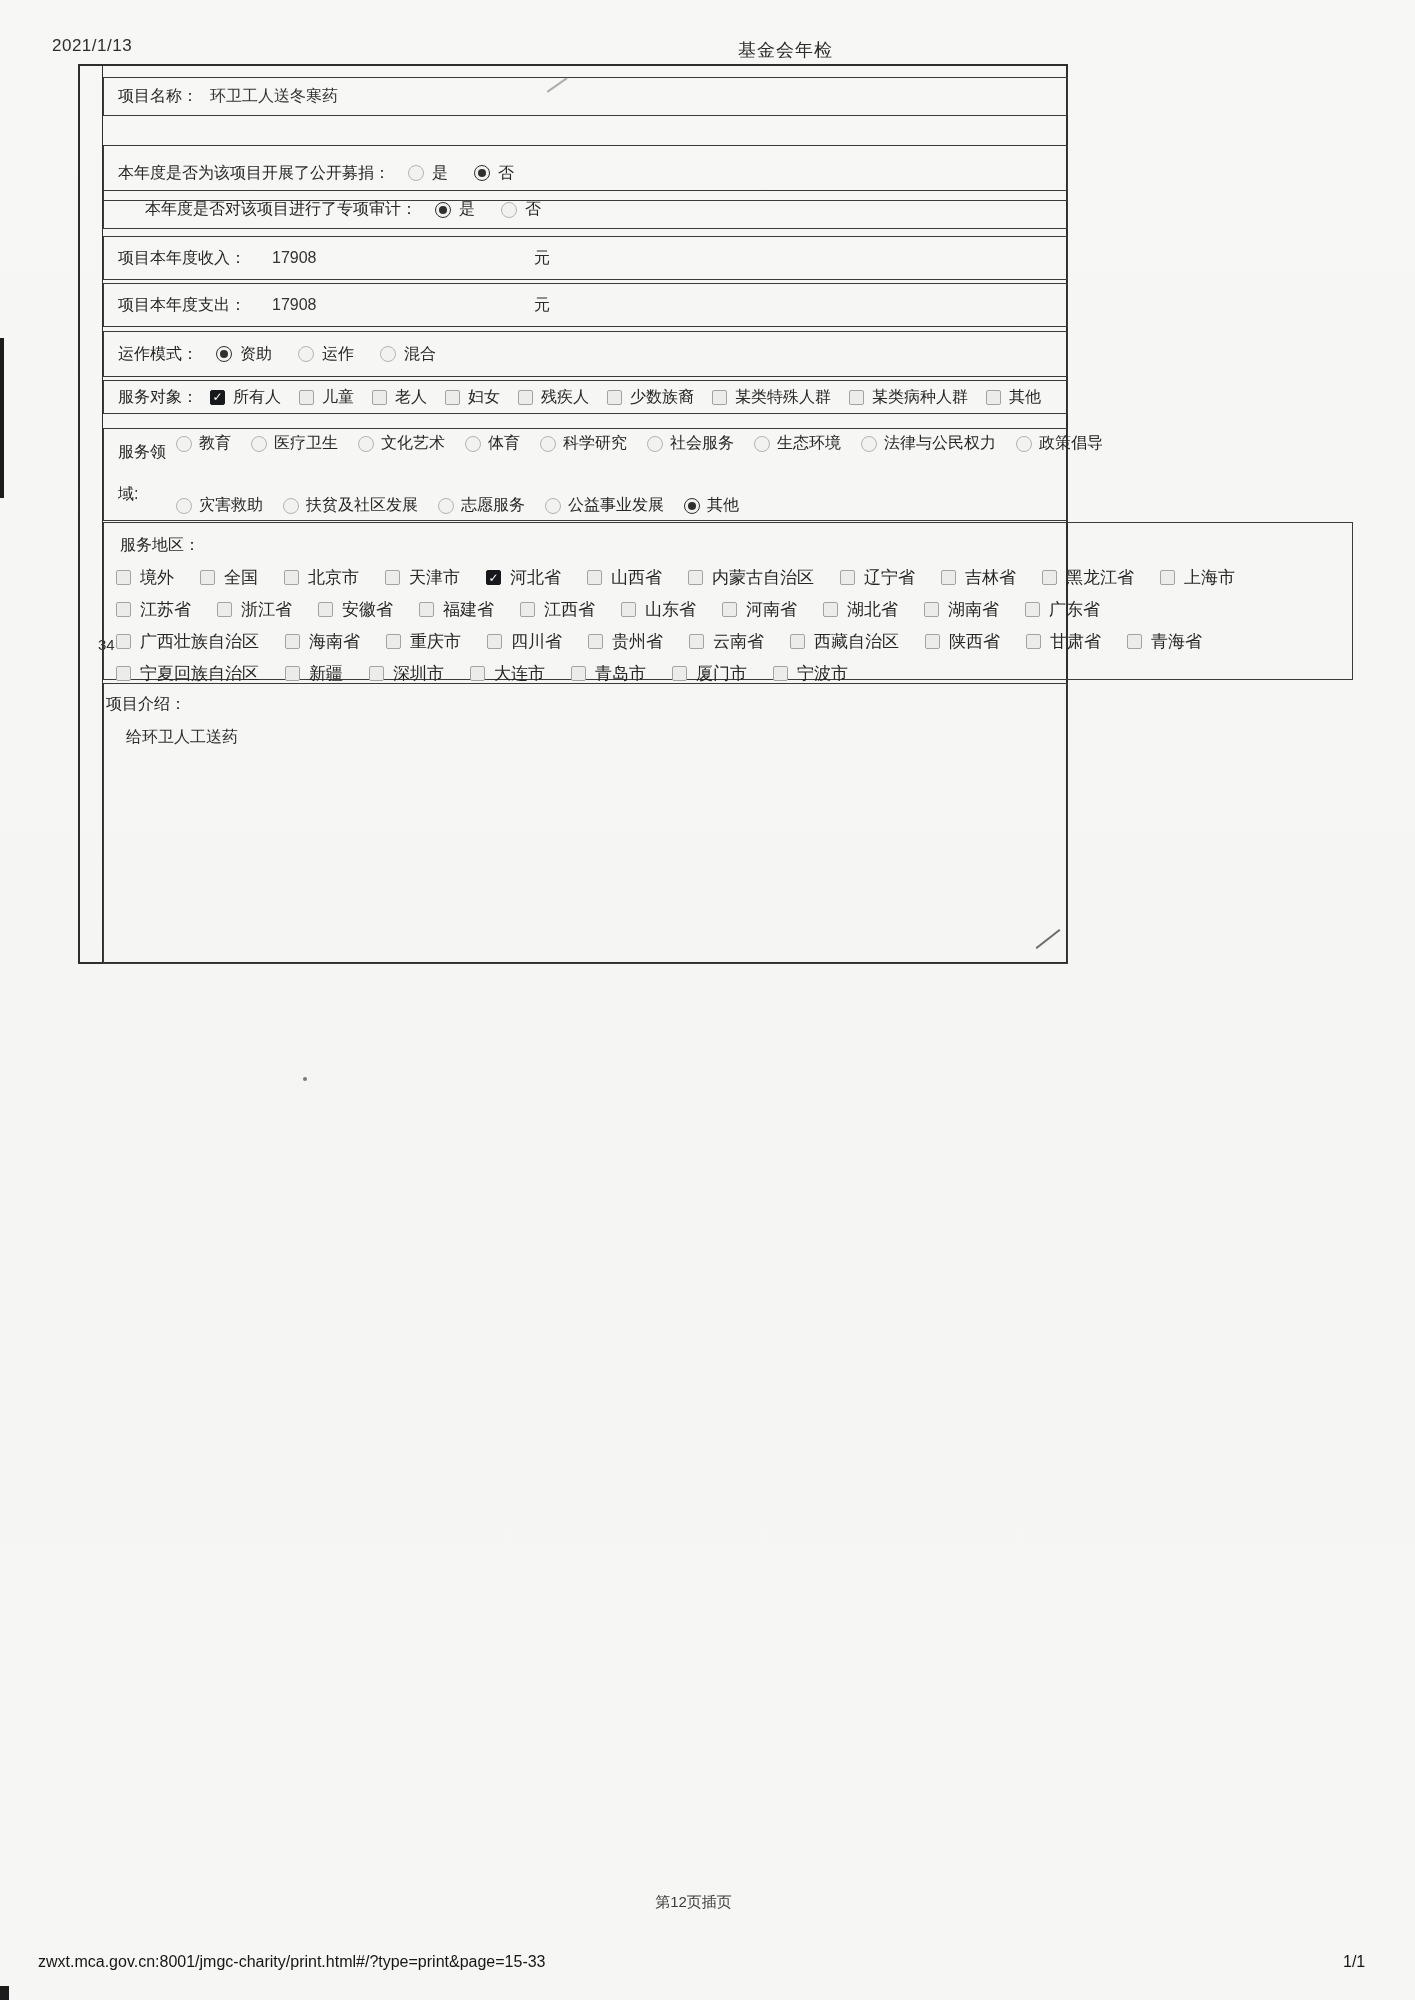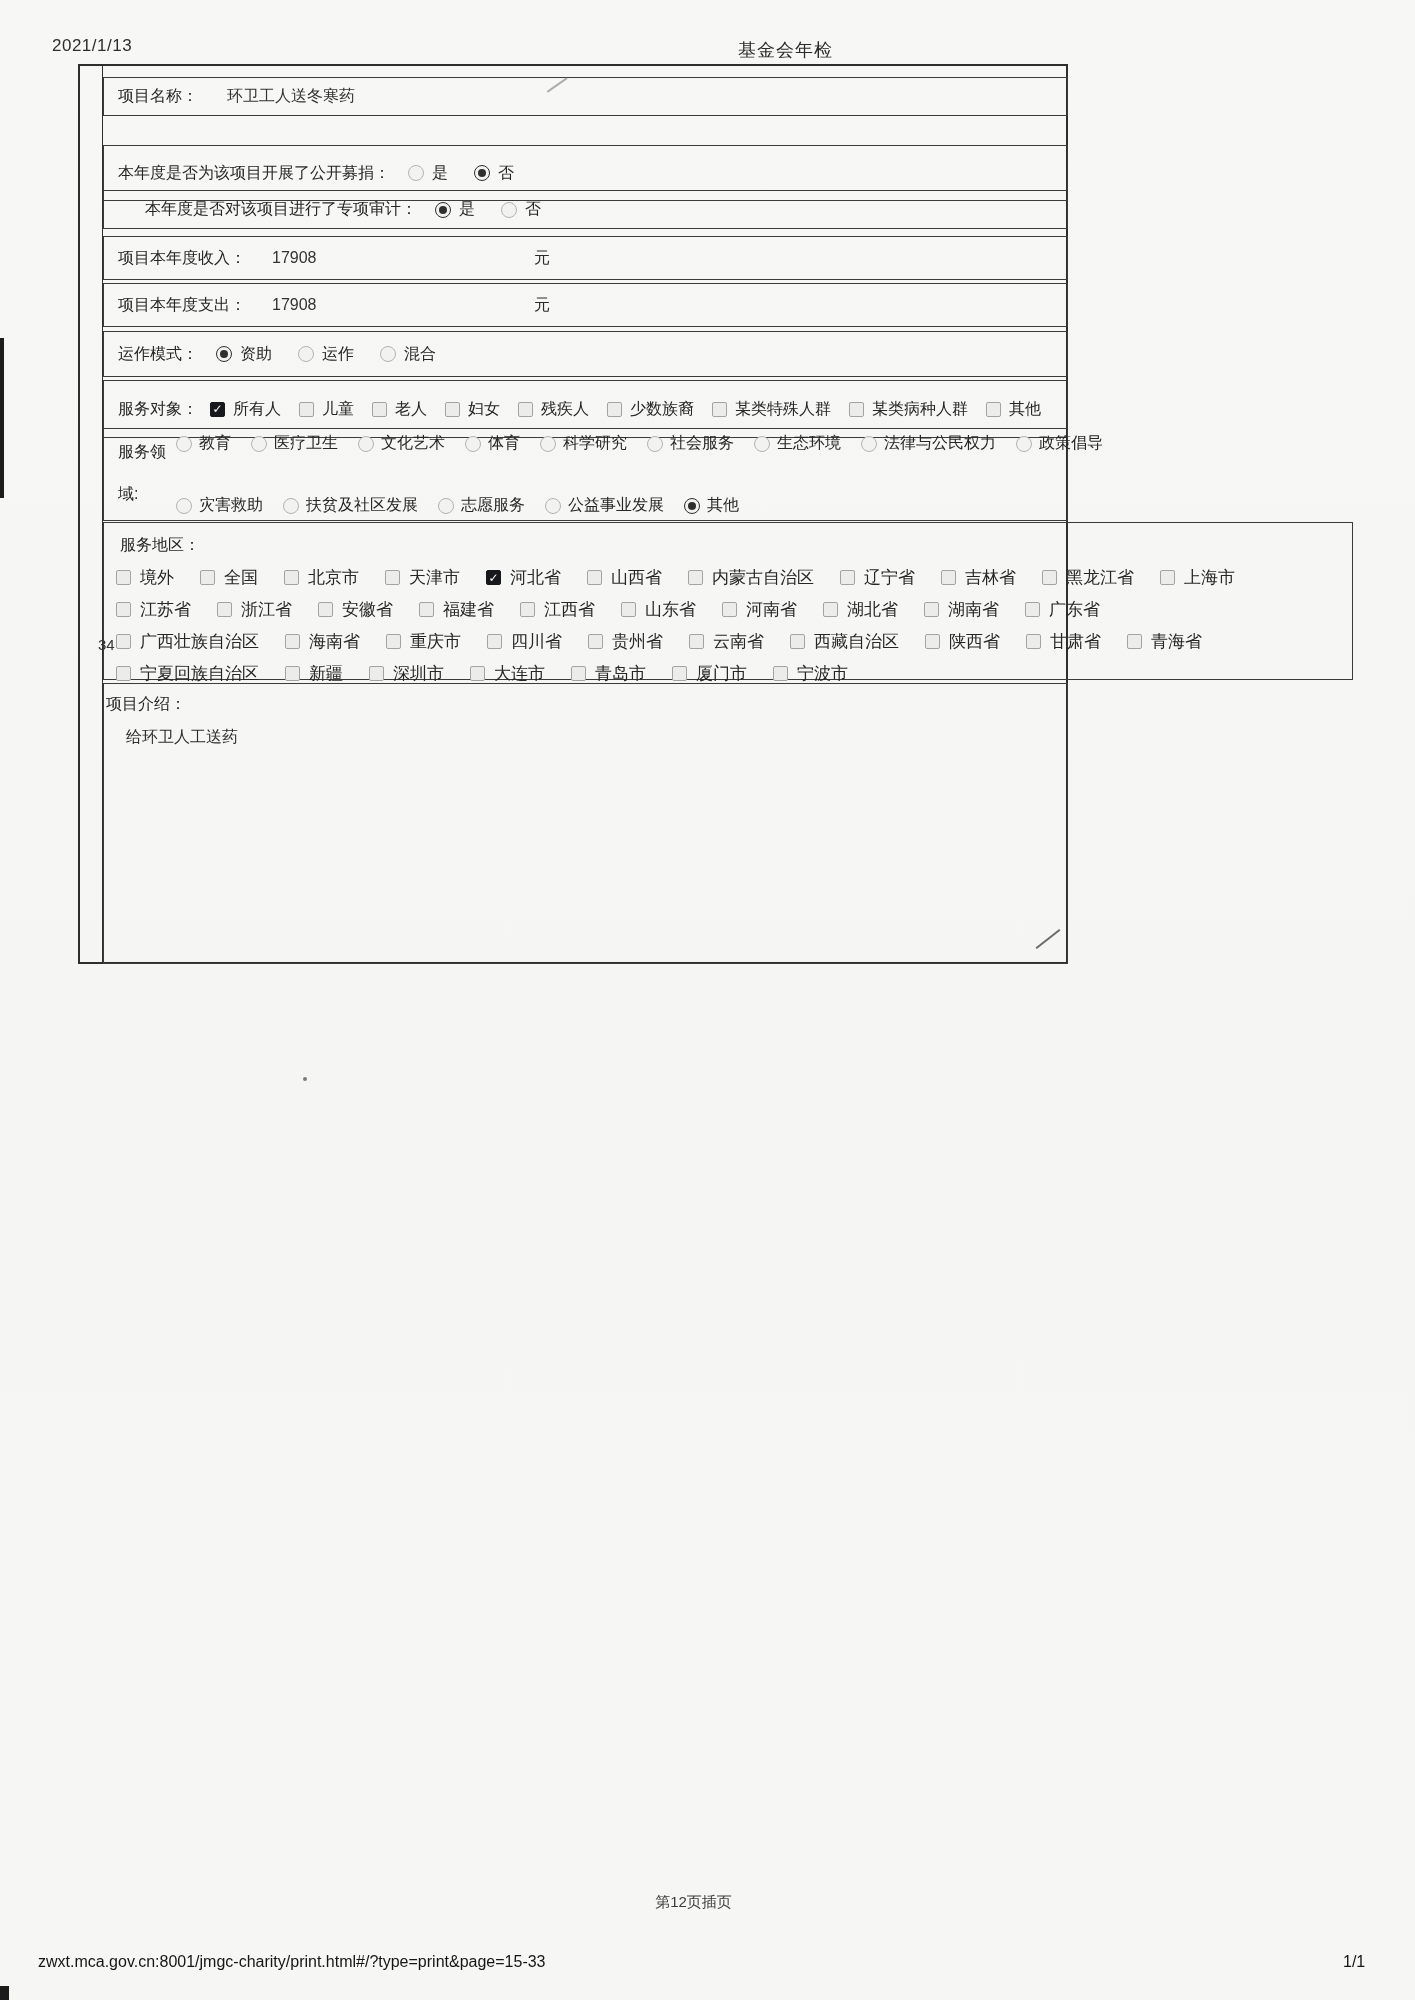--- a/index.html
+++ b/index.html
@@ -24,26 +24,26 @@
     border:1.5px solid #3b3b3b; background:transparent;
     display:flex; align-items:center; padding:0 14px;
     font-size:16px; color:#262626; white-space:nowrap;
   }
   .r1 { top:77px;  height:39px; }
   .r2 { top:145px; height:56px; }
   .r3 { top:190px; height:39px;padding-left:41px; }
   .r4 { top:236px; height:44px; }
   .r5 { top:283px; height:44px; }
   .r6 { top:331px; height:46px; }
-  .r7 { top:380px; height:58px; }
+  .r7 { top:380px; height:34px; }
   .r8 { top:428px; height:93px; align-items:stretch; padding:2px 14px; }
   .r9 { top:522px; height:158px; width:1250px; display:block; padding:10px 12px; }
   .r10{ top:683px; height:281px; display:block; padding:8px 0; }
 
-  .val { margin-left:29px; color:#333; }
+  .val { margin-left:12px; color:#333; }
   .num-val { margin-left:26px; color:#333; }
   .unit { position:absolute; left:430px; color:#2b2b2b; }
 
   .optgroup { display:inline-flex; align-items:center; gap:26px; margin-left:18px; }
   .optgroup.tight { gap:22px; }
   .opt { display:inline-flex; align-items:center; gap:8px; }
   .radio {
     width:16px; height:16px; border-radius:50%;
     border:1.5px solid #b3b3b0; background:#f2f2f0; flex:0 0 auto;
     display:inline-flex; align-items:center; justify-content:center;

